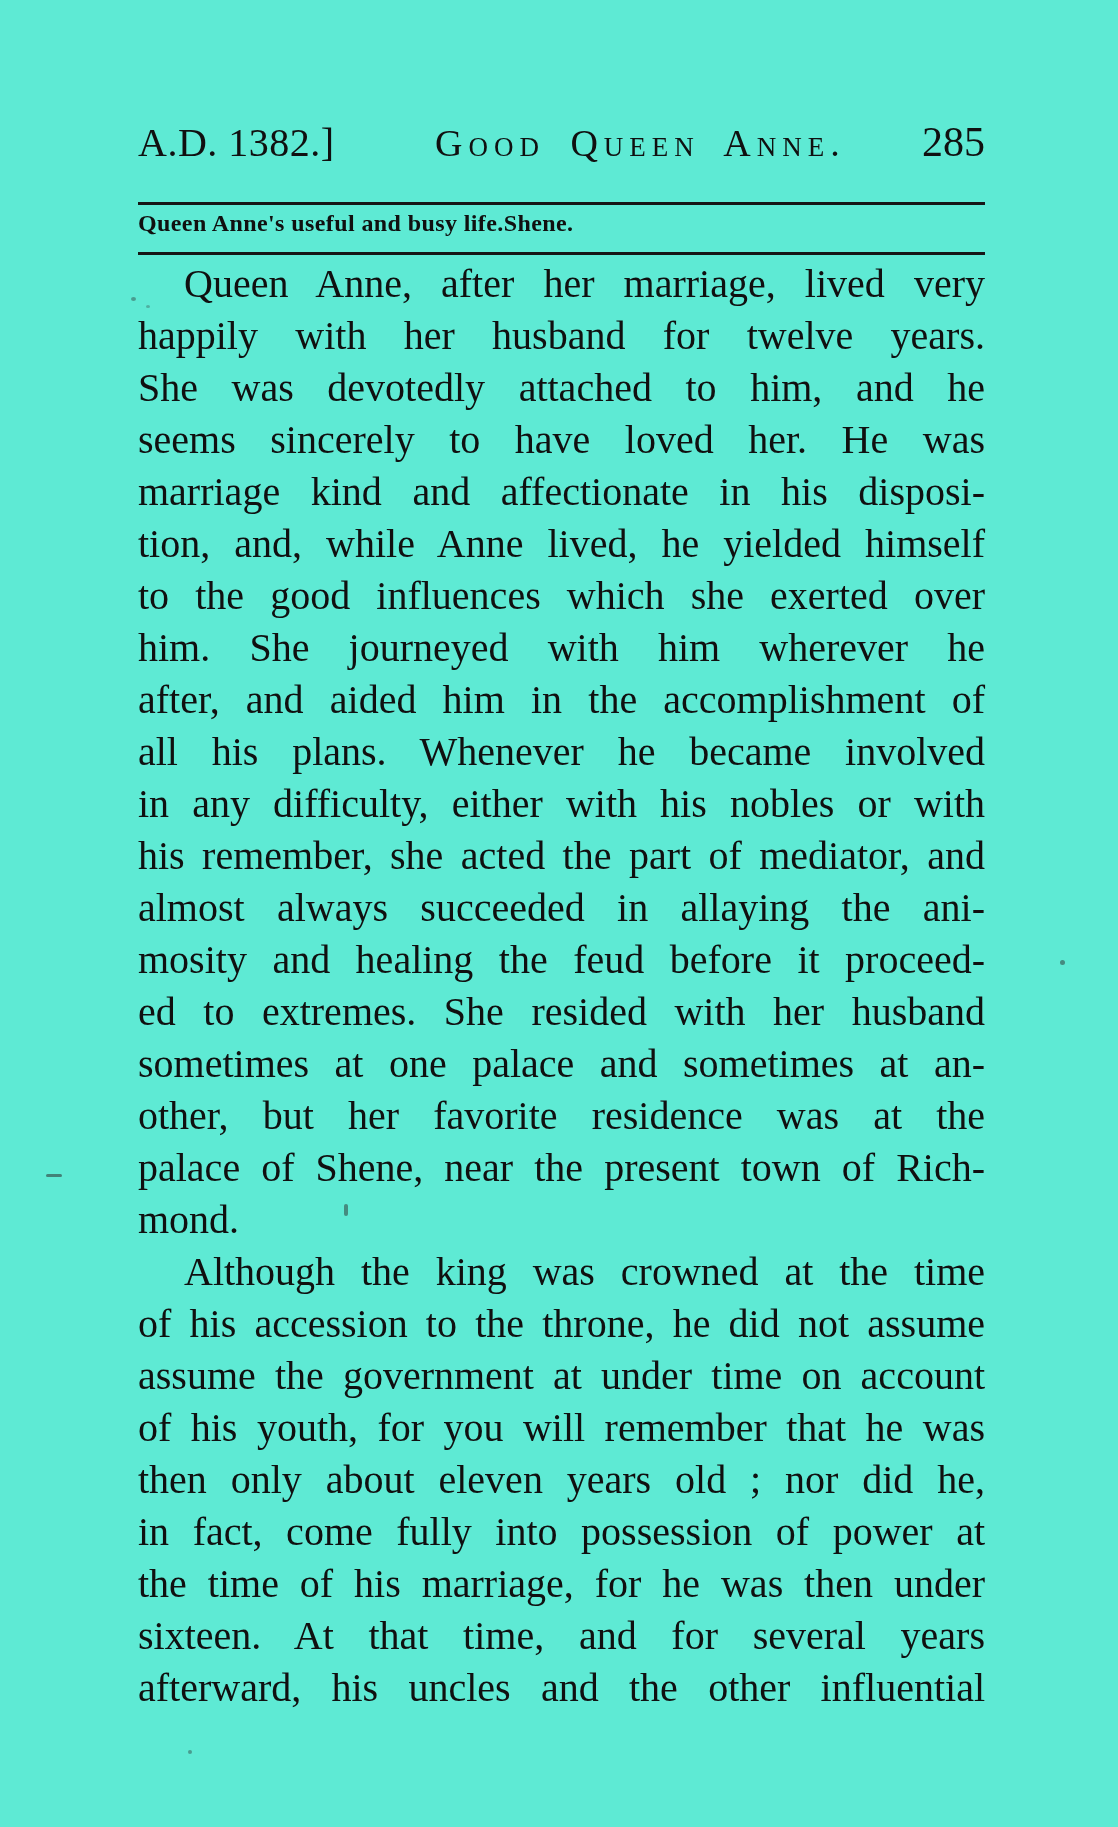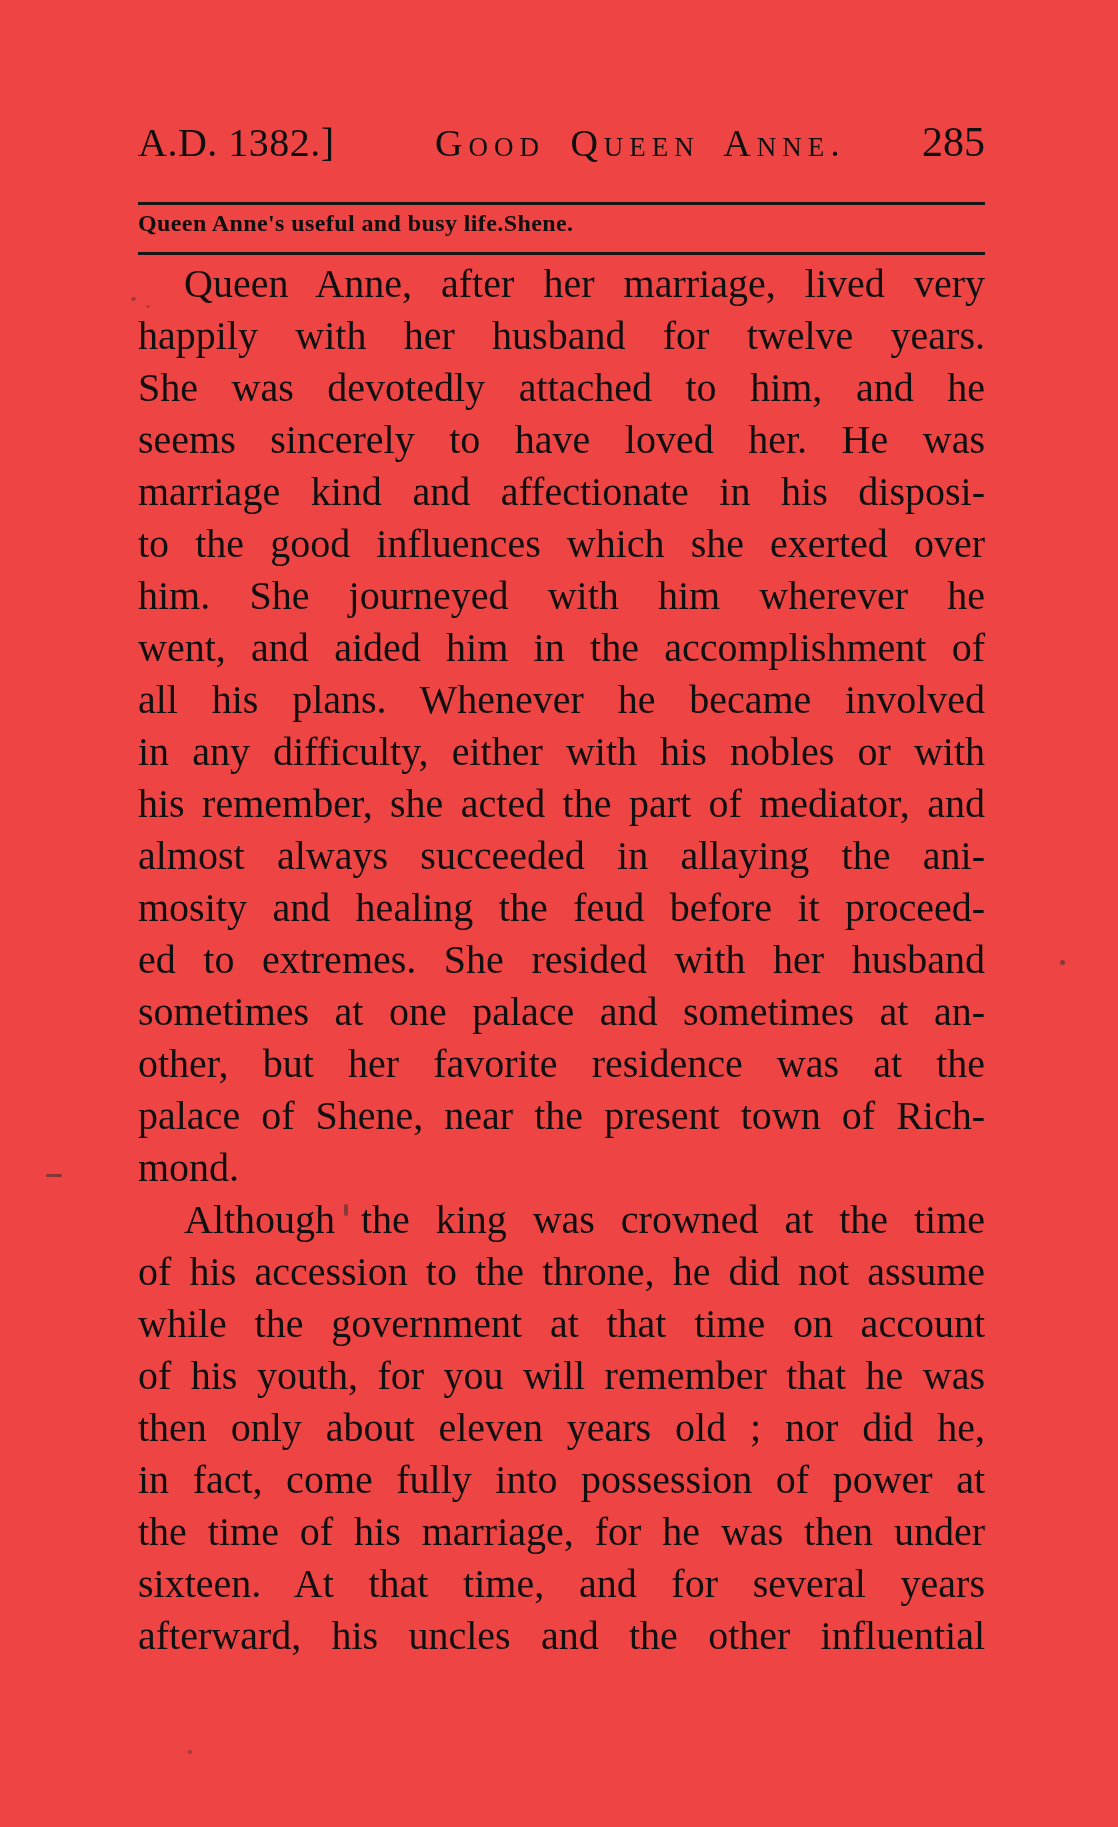--- a/index.html
+++ b/index.html
@@ -1,19 +1,19 @@
 <!DOCTYPE html>
 <html><head>
 <meta charset="utf-8">
 <style>
   * { margin:0; padding:0; box-sizing:border-box; }
   html,body { background:#ffffff; }
   .page {
     position:relative; width:1118px; height:1827px;
-    background:#ef4444; color:#101010;
+    background:#5eead4; color:#101010;
     font-family:"Liberation Serif", serif;
     overflow:hidden;
   }
   .content { position:absolute; left:138px; width:847px; }
 
   
   .header { top:118px; display:flex; justify-content:space-between; align-items:baseline; }
   .date    { font-size:40px; letter-spacing:0.5px; white-space:nowrap; }
   .title   { font-size:38px; font-variant:small-caps; letter-spacing:6px; word-spacing:10px;
              position:relative; left:12px; white-space:nowrap; }
@@ -65,38 +65,39 @@
 
   <div class="rule r2"></div>
 
   <div class="content bodytext">
     <div>
       <div class="line indent">Queen Anne, after her marriage, lived very</div>
       <div class="line">happily with her husband for twelve years.</div>
       <div class="line">She was devotedly attached to him, and he</div>
       <div class="line">seems sincerely to have loved her. He was</div>
       <div class="line">marriage kind and affectionate in his disposi-</div>
+      <div class="line">tion, and, while Anne lived, he yielded himself</div>
       <div class="line">to the good influences which she exerted over</div>
       <div class="line">him. She journeyed with him wherever he</div>
-      <div class="line">went, and aided him in the accomplishment of</div>
+      <div class="line">after, and aided him in the accomplishment of</div>
       <div class="line">all his plans. Whenever he became involved</div>
       <div class="line">in any difficulty, either with his nobles or with</div>
       <div class="line">his remember, she acted the part of mediator, and</div>
       <div class="line">almost always succeeded in allaying the ani-</div>
       <div class="line">mosity and healing the feud before it proceed-</div>
       <div class="line">ed to extremes. She resided with her husband</div>
       <div class="line">sometimes at one palace and sometimes at an-</div>
       <div class="line">other, but her favorite residence was at the</div>
       <div class="line">palace of Shene, near the present town of Rich-</div>
       <div class="line left-last">mond.</div>
     </div>
     <div>
       <div class="line indent">Although the king was crowned at the time</div>
       <div class="line">of his accession to the throne, he did not assume</div>
-      <div class="line">while the government at that time on account</div>
+      <div class="line">assume the government at under time on account</div>
       <div class="line">of his youth, for you will remember that he was</div>
       <div class="line">then only about eleven years old ; nor did he,</div>
       <div class="line">in fact, come fully into possession of power at</div>
       <div class="line">the time of his marriage, for he was then under</div>
       <div class="line">sixteen. At that time, and for several years</div>
       <div class="line">afterward, his uncles and the other influential</div>
     </div>
   </div>
 
   <div class="speck s1"></div>

